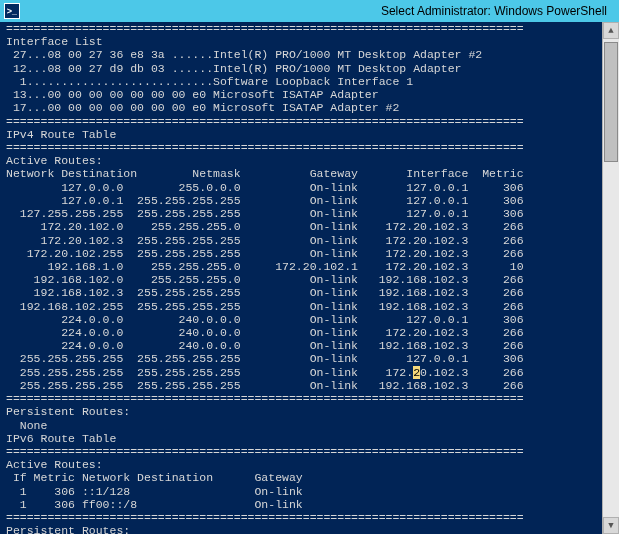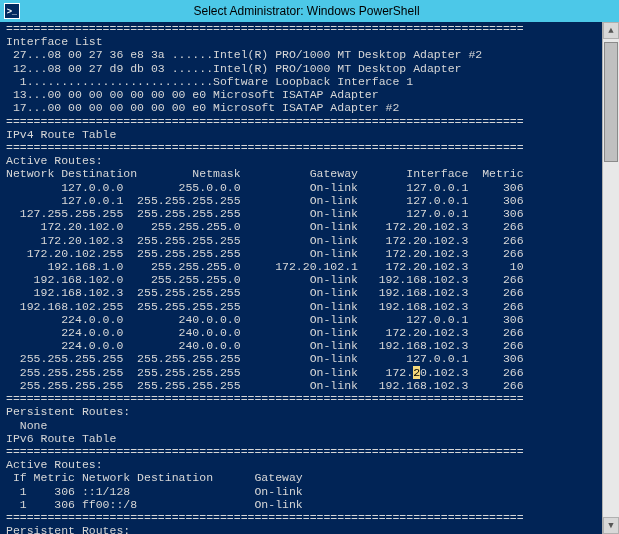--- a/index.html
+++ b/index.html
@@ -22,21 +22,21 @@
     padding-left: 4px;
   }
   .titlebar .icon {
     width: 16px; height: 16px;
     background: #022a60;
     display: flex; align-items: center; justify-content: center;
     margin-right: 6px;
     border: 1px solid #fff;
   }
   .titlebar .icon span { color: #fff; font-size: 9px; font-weight: bold; }
-  .titlebar .title { flex: 1; text-align: center; padding-right: 32px; }
+  .titlebar .title { flex: 1; text-align: right; padding-right: 12px; }
   .terminal {
     padding: 0 6px 6px 6px;
     color: #d7d7d7;
     white-space: pre;
     line-height: 1.15;
     overflow-x: hidden;
     overflow-y: auto;
     height: calc(100% - 22px);
   }
   .terminal .line { display: block; }

